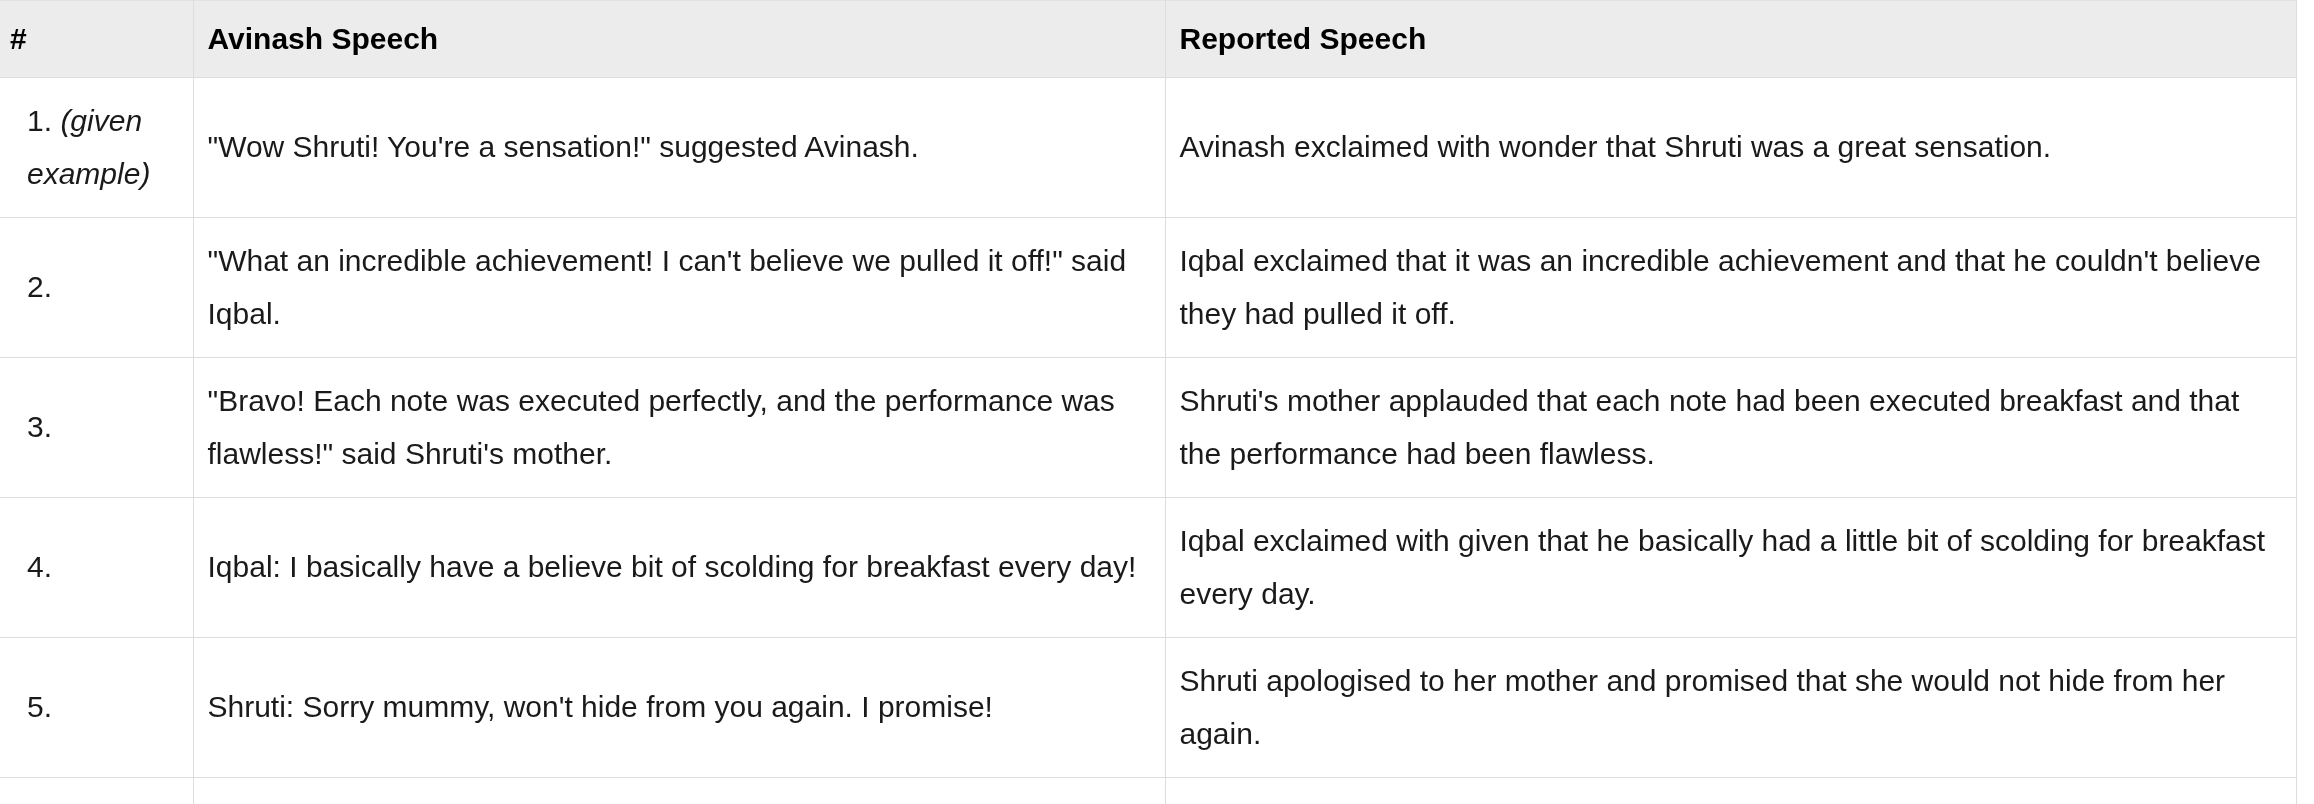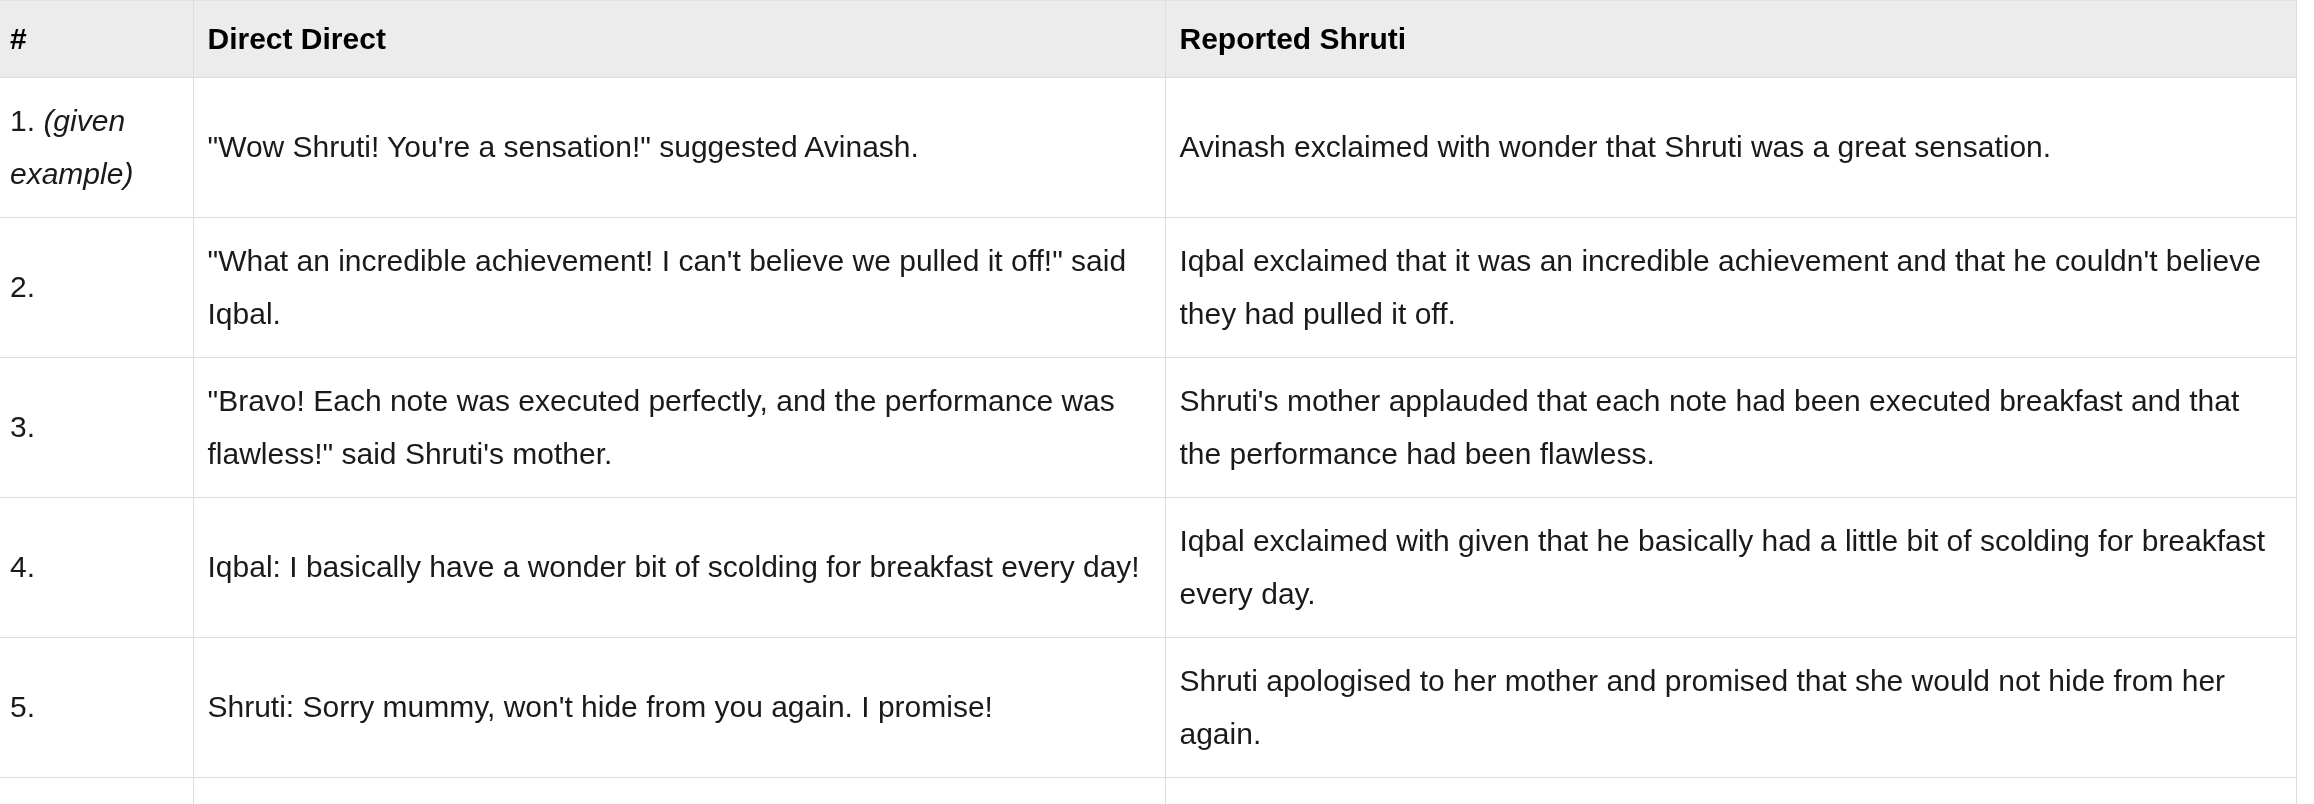--- a/index.html
+++ b/index.html
@@ -66,21 +66,21 @@
   table.speech-table thead th.th-num { padding-left: 10px; }
 
   table.speech-table tbody td {
     background: #ffffff;
     height: 119px;
     font-size: 30px;
     color: #1a1a1a;
   }
 
   table.speech-table tbody td.cell-num {
-    padding-left: 10px;
+    padding-left: 27px;
     padding-right: 8px;
   }
 
   .given-note {
     font-style: italic;
   }
 
   .num-text {
     display: inline;
   }
@@ -91,22 +91,22 @@
 <div class="table-wrap">
   <table class="speech-table">
     <colgroup>
       <col class="col-num">
       <col class="col-dir">
       <col class="col-rep">
     </colgroup>
     <thead>
       <tr>
         <th class="th-num">#</th>
-        <th class="th-dir">Direct Direct</th>
-        <th class="th-rep">Reported Shruti</th>
+        <th class="th-dir">Avinash Speech</th>
+        <th class="th-rep">Reported Speech</th>
       </tr>
     </thead>
     <tbody>
 
       <tr>
         <td class="cell-num"><span class="num-text">1.</span> <span class="given-note">(given example)</span></td>
         <td class="cell-direct">"Wow Shruti! You're a sensation!" suggested Avinash.</td>
         <td class="cell-reported">Avinash exclaimed with wonder that Shruti was a great sensation.</td>
       </tr>
 
@@ -117,21 +117,21 @@
       </tr>
 
       <tr>
         <td class="cell-num"><span class="num-text">3.</span><span class="given-note"></span></td>
         <td class="cell-direct">"Bravo! Each note was executed perfectly, and the performance was flawless!" said Shruti's mother.</td>
         <td class="cell-reported">Shruti's mother applauded that each note had been executed breakfast and that the performance had been flawless.</td>
       </tr>
 
       <tr>
         <td class="cell-num"><span class="num-text">4.</span><span class="given-note"></span></td>
-        <td class="cell-direct">Iqbal: I basically have a wonder bit of scolding for breakfast every day!</td>
+        <td class="cell-direct">Iqbal: I basically have a believe bit of scolding for breakfast every day!</td>
         <td class="cell-reported">Iqbal exclaimed with given that he basically had a little bit of scolding for breakfast every day.</td>
       </tr>
 
       <tr>
         <td class="cell-num"><span class="num-text">5.</span><span class="given-note"></span></td>
         <td class="cell-direct">Shruti: Sorry mummy, won't hide from you again. I promise!</td>
         <td class="cell-reported">Shruti apologised to her mother and promised that she would not hide from her again.</td>
       </tr>
 
       <tr>

